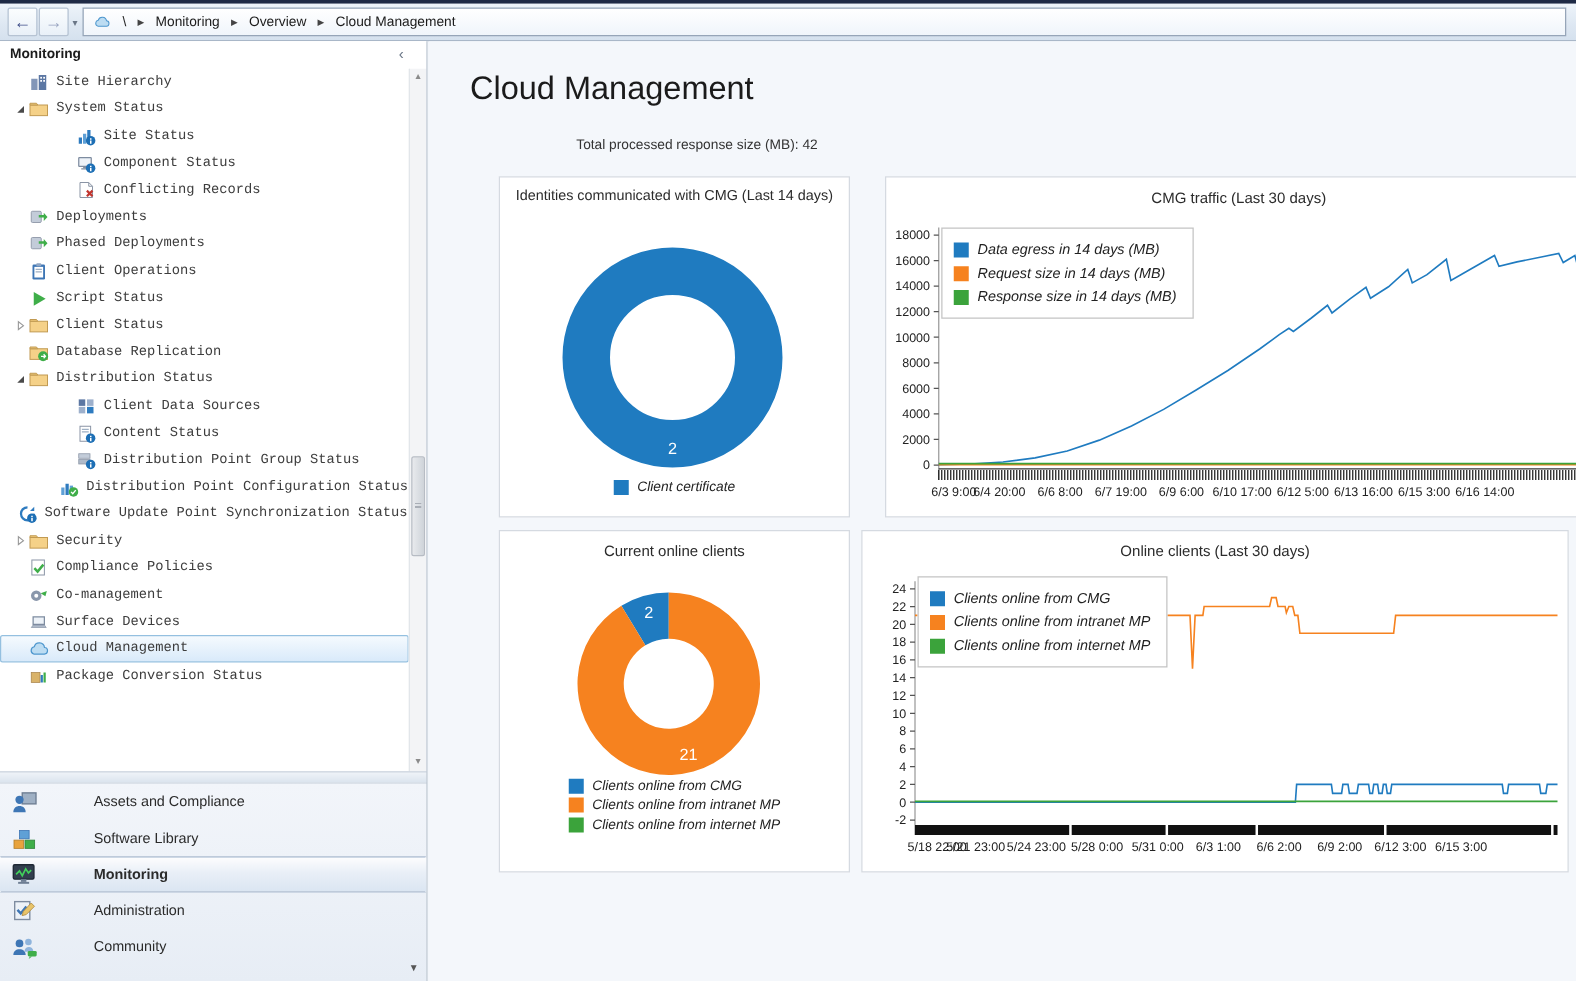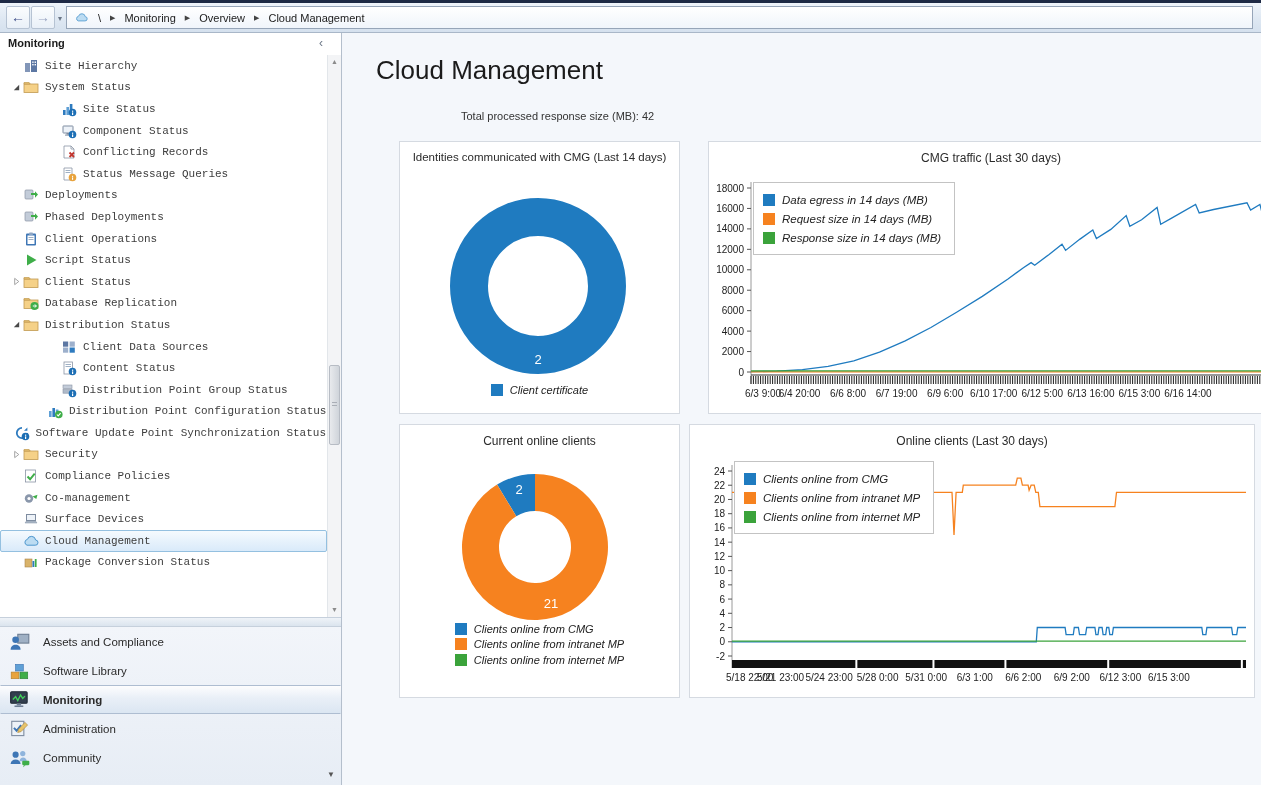--- a/index.html
+++ b/index.html
@@ -40,21 +40,21 @@
   .vscroll { position:absolute; top:22px; right:0; width:14px; height:562px; background:#f3f4f6; border-left:1px solid #e2e6ea; }
   .varrow { position:absolute; left:0; right:0; height:14px; color:#8b8b8b; font-size:7px; text-align:center; line-height:14px; }
   .varrow.up { top:0; } .varrow.down { bottom:0; }
   .vthumb { position:absolute; left:1px; width:11px; top:310px; height:80px; background:linear-gradient(90deg,#e8eaed,#cfd4da);
     border:1px solid #b7bcc4; border-radius:2px; }
   .vthumb::after { content:""; position:absolute; left:2px; right:2px; top:36px; height:6px;
     background:repeating-linear-gradient(#a9aeb6 0 1px,transparent 1px 3px); }
   .splitter { position:absolute; left:0; right:0; bottom:158px; height:10px;
     background:linear-gradient(#eff3f8,#dbe4ee); border-top:1px solid #c6d0dc; border-bottom:1px solid #c6d0dc; }
   .ws-area { position:absolute; left:0; right:0; bottom:0; height:158px; background:linear-gradient(#f2f5fa,#e7edf5); }
-  .wsrow { height:29px; display:flex; align-items:center; padding-left:8px; border:1px solid transparent; }
+  .wsrow { height:29px; display:flex; align-items:center; padding-left:8px; border:1px solid transparent;gap:32px; }
   .wsrow .wi { width:22px; height:22px; flex:0 0 22px; }
   .wsrow .wlabel { margin-left:12px; color:#2b2b2b; font-size:11.5px; }
   .wsrow.sel { background:linear-gradient(#fdfdfe,#e9eff7 45%,#dbe6f2); border-top:1px solid #aebdd1; border-bottom:1px solid #aebdd1; }
   .wsrow.sel .wlabel { font-weight:bold; }
   .ws-chevron { position:absolute; right:6px; bottom:6px; font-size:8px; color:#555; }
   
   .main { position:absolute; left:343px; top:33px; right:0; bottom:0; background:#f4f7fb; }
   .page-title { position:absolute; left:33px; top:22px; font-size:26px; font-weight:300; color:#1b1b1b; }
   .subtitle { position:absolute; left:82px; top:77px; font-size:11px; color:#333;margin-left:36px; }
   .panel { position:absolute; background:#fff; border:1px solid #d5dae1; }
@@ -160,33 +160,20 @@
       </div>
       <div class="trow">
         <span style="flex: 0 0 46px;"></span>
         <span class="expander"></span>
         <svg class="ti" viewBox="0 0 16 16">
           <path d="M3 2h7l3 3v9H3z" fill="#fff" stroke="#8A94A5" stroke-width="0.8"></path>
           <path d="M10 2v3h3" fill="none" stroke="#8A94A5" stroke-width="0.8"></path>
           <path d="M8.5 8.5l4.5 4.5M13 8.5L8.5 13" stroke="#C2362F" stroke-width="1.8"></path>
         </svg>
         <span class="tlabel">Conflicting Records</span>
-      </div>
-      <div class="trow">
-        <span style="flex: 0 0 46px;"></span>
-        <span class="expander"></span>
-        <svg class="ti" viewBox="0 0 16 16">
-          <path d="M3 2h8v12H3z" fill="#fff" stroke="#8A94A5" stroke-width="0.8"></path>
-          <rect x="4.5" y="4" width="5" height="1" fill="#9FB0C4"></rect>
-          <rect x="4.5" y="6" width="5" height="1" fill="#9FB0C4"></rect>
-          <circle cx="11.5" cy="11.5" r="3.8" fill="#E8A33D"></circle>
-          <rect x="11" y="9.8" width="1.1" height="1.1" fill="#fff"></rect>
-          <rect x="11" y="11.4" width="1.1" height="2.4" fill="#fff"></rect>
-        </svg>
-        <span class="tlabel">Status Message Queries</span>
       </div>
       <div class="trow">
         <span style="flex: 0 0 8px;"></span>
         <span class="expander"></span>
         <svg class="ti" viewBox="0 0 16 16">
           <rect x="2" y="3" width="8" height="9" rx="1" fill="#C3CCD9" stroke="#8A94A5" stroke-width="0.7"></rect>
           <path d="M8 6v2h4v2.8L15 7.5 12 4.2V6z" fill="#3FAE49"></path>
         </svg>
         <span class="tlabel">Deployments</span>
       </div>

